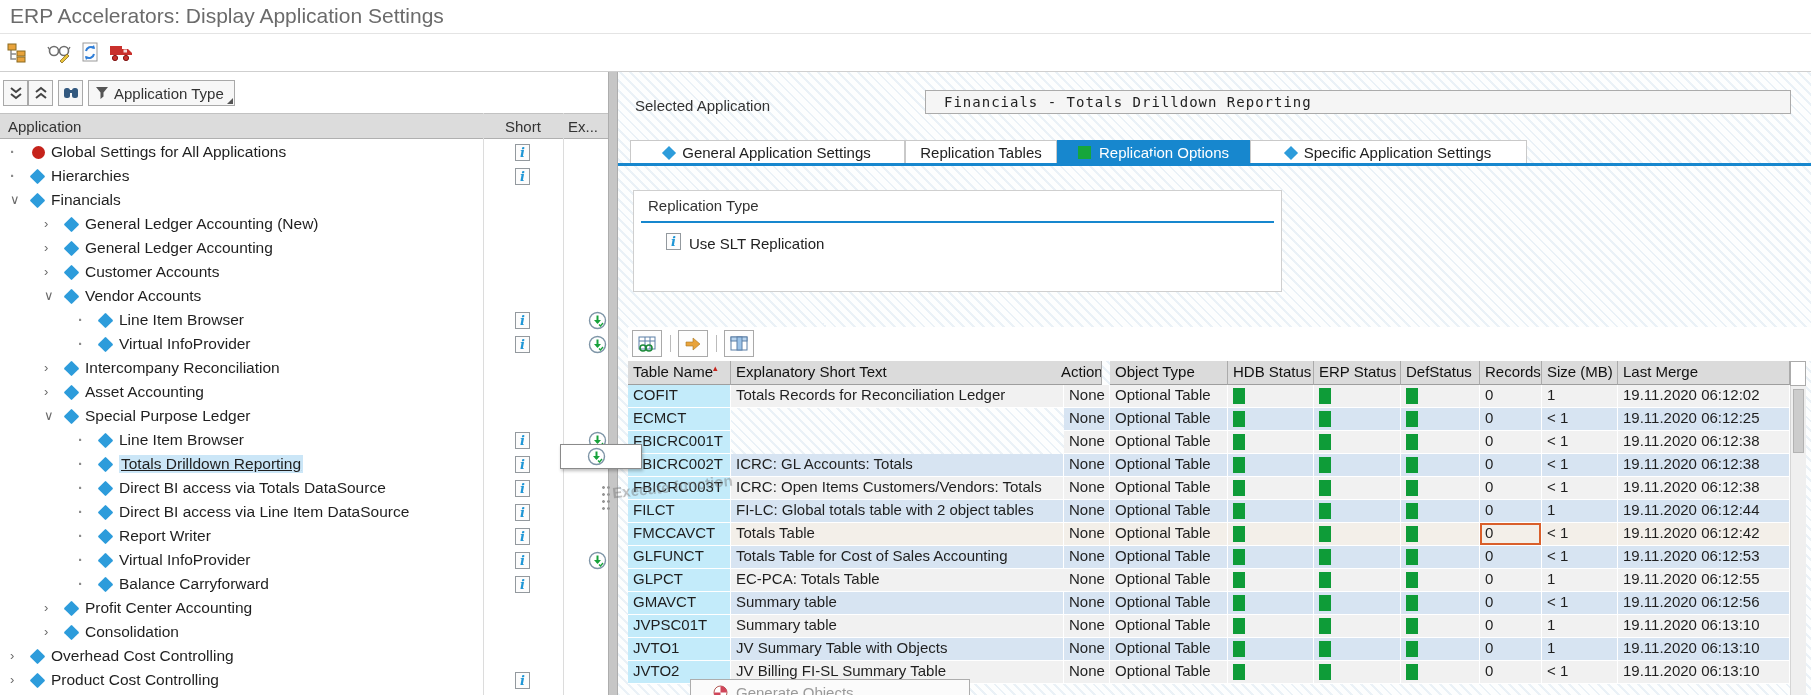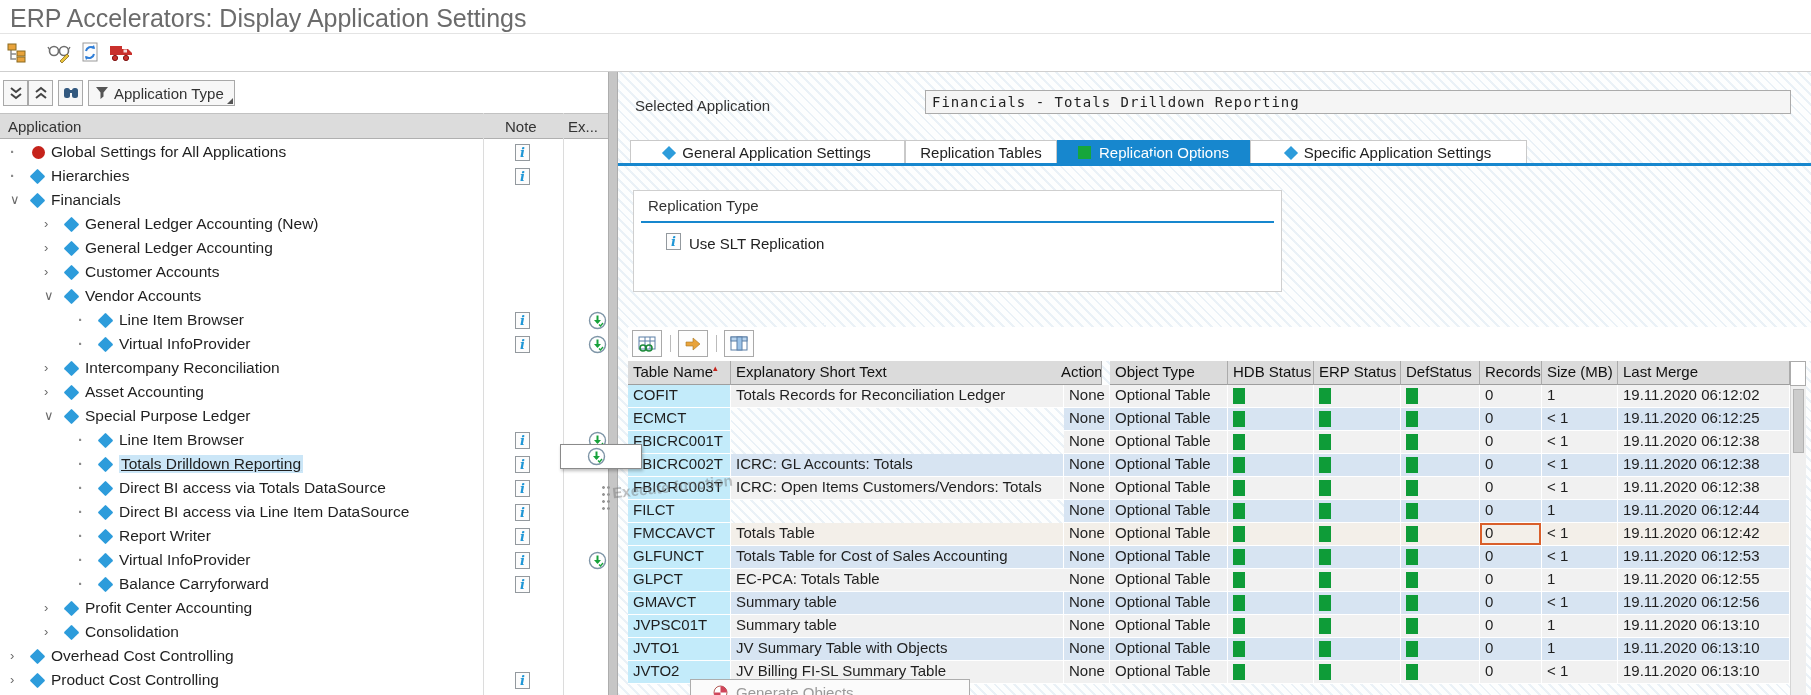--- a/index.html
+++ b/index.html
@@ -1,21 +1,21 @@
 <!DOCTYPE html>
 <html><head>
 <meta charset="utf-8">
 <style>
   html,body{margin:0;padding:0;background:#fff;}
   #app{position:relative;width:1811px;height:695px;overflow:hidden;background:#fff;
        font-family:"Liberation Sans",sans-serif;color:#222;}
   .abs{position:absolute;}
   
   #titlebar{left:0;top:0;width:1811px;height:33px;border-bottom:1px solid #e4e4e4;background:#fff;}
-  #title{left:10px;top:4px;font-size:25px;color:#6b6b6b;}
+  #title{left:10px;top:4px;font-size:21px;color:#6b6b6b;}
   #iconbar{left:0;top:34px;width:1811px;height:37px;border-bottom:1px solid #cfcfcf;background:#fff;}
   .tbtn{position:absolute;top:6px;width:26px;height:26px;display:flex;align-items:center;justify-content:center;cursor:pointer;}
   
   #leftpanel{left:0;top:72px;width:608px;height:623px;background:#fff;}
   .sbtn{position:absolute;top:8px;height:26px;background:#f7f7f7;border:1px solid #a9a9a9;
         display:flex;align-items:center;justify-content:center;box-sizing:border-box;}
   #filterbtn{padding:0 10px 0 6px;font-size:15px;color:#333;}
   #filterbtn .corner{position:absolute;right:1px;bottom:1px;width:0;height:0;
         border-left:6px solid transparent;border-bottom:6px solid #555;}
   #treeheader{left:0;top:41px;width:608px;height:26px;background:#dcdcdc;border-top:1px solid #c2c2c2;
@@ -34,21 +34,21 @@
         font-size:13px;text-align:center;line-height:16px;box-sizing:border-box;}
   #splitter{left:608px;top:72px;width:10px;height:623px;background:#c6c6c6;
         border-left:1px solid #adadad;border-right:1px solid #adadad;box-sizing:border-box;}
   
   #rightpanel{left:618px;top:72px;width:1193px;height:623px;
      background-color:#fdfefe;
      background-image:repeating-linear-gradient(45deg,rgba(185,208,228,0.28) 0 2px,rgba(255,255,255,0) 2px 7px);}
   #selapp-label{left:17px;top:25px;font-size:15px;color:#333;}
   #selapp-field{left:307px;top:18px;width:866px;height:24px;background:#f5f5f5;border:1px solid #ababab;
      box-sizing:border-box;font-family:"DejaVu Sans Mono",monospace;font-size:14px;color:#222;
-     line-height:22px;padding-left:6px;letter-spacing:1px;}
+     line-height:22px;padding-left:18px;letter-spacing:1px;}
   #tabbar{left:12px;top:68px;height:25px;}
   .tab{position:absolute;top:0;height:25px;background:#fff;border:1px solid #c9c9c9;box-sizing:border-box;
      display:flex;align-items:center;justify-content:center;font-size:15px;color:#222;cursor:pointer;gap:8px;}
   .tab.sel{background:#1787ce;color:#fff;border-color:#1787ce;}
   .tab .dia{width:10px;height:10px;background:#2d9cdb;transform:rotate(45deg);}
   .tab .grn{width:13px;height:13px;background:#16a63c;}
   #tabline{left:0;top:91px;width:1193px;height:3px;background:#1787ce;}
   #tabnotch{left:522px;top:83px;width:0;height:0;border-left:13px solid transparent;
      border-right:13px solid transparent;border-bottom:9px solid #1787ce;}
   #repbox{left:15px;top:118px;width:649px;height:102px;background:#fff;border:1px solid #cfcfcf;box-sizing:border-box;}
@@ -155,21 +155,21 @@
     <div class="sbtn" id="filterbtn" style="left:88px">
       <svg width="14" height="14" viewBox="0 0 14 14" style="margin-right:5px">
         <path d="M1 1 h12 l-4.5 5.5 v4 l-3 2.5 v-6.5 Z" fill="#555"></path>
       </svg>
       <span>Application Type</span>
       <span class="corner"></span>
     </div>
 
     <div class="abs" id="treeheader">
       <span class="abs" style="left:8px;top:4px">Application</span>
-      <span class="abs" style="left:505px;top:4px">Note</span>
+      <span class="abs" style="left:505px;top:4px">Short</span>
       <span class="abs" style="left:568px;top:4px">Ex...</span>
     </div>
     <div class="colline" style="left:483px"></div>
     <div class="colline" style="left:563px"></div>
     <div class="abs" id="tree">
         <div class="trow" style="top: 0px;">
           <span class="tdot" style="left: 10px;">·</span>
           <span class="redcircle" style="left: 32px;"></span>
           <span class="tlabel" style="left: 51px;">Global Settings for All Applications</span>
           <span class="inote" style="left: 515px; top: 3px;">i</span>
@@ -474,20 +474,21 @@
           </div>
           <div class="gcell" style="left: 773px; width: 79px; background: rgb(241, 241, 241);">
             <div class="gsq"></div>
           </div>
           <div class="gcell" style="left: 852px; width: 62px; background: rgb(241, 241, 241);">0</div>
           <div class="gcell" style="left: 914px; width: 76px; background: rgb(241, 241, 241);">&lt; 1</div>
           <div class="gcell" style="left: 990px; width: 172px; background: rgb(241, 241, 241);">19.11.2020 06:12:38</div>
         </div>
         <div class="grow" style="top: 139px;">
           <div class="gcell" style="left: 0px; width: 103px; background: rgb(195, 235, 250);">FILCT</div>
+          <div class="gcell" style="left: 103px; width: 333px; background: rgb(215, 228, 242);">FI-LC: Global totals table with 2 object tables</div>
           <div class="gcell" style="left: 436px; width: 46px; background: rgb(215, 228, 242);">None</div>
           <div class="gcell" style="left: 482px; width: 118px; background: rgb(215, 228, 242);">Optional Table</div>
           <div class="gcell" style="left: 600px; width: 86px; background: rgb(215, 228, 242);">
             <div class="gsq"></div>
           </div>
           <div class="gcell" style="left: 686px; width: 87px; background: rgb(215, 228, 242);">
             <div class="gsq"></div>
           </div>
           <div class="gcell" style="left: 773px; width: 79px; background: rgb(215, 228, 242);">
             <div class="gsq"></div>

